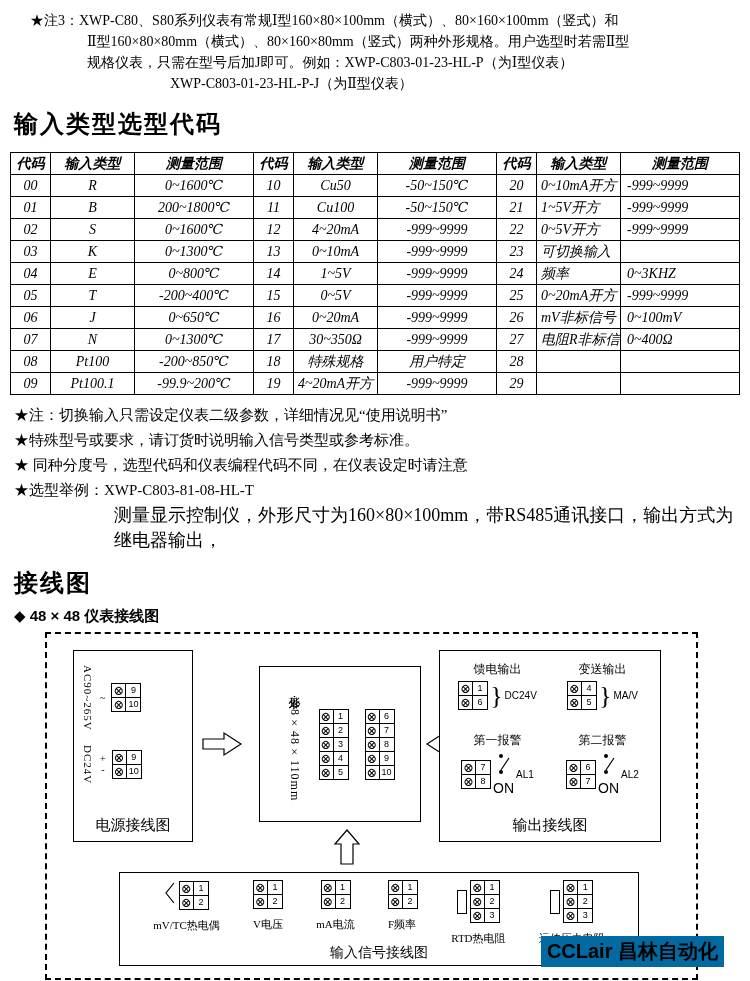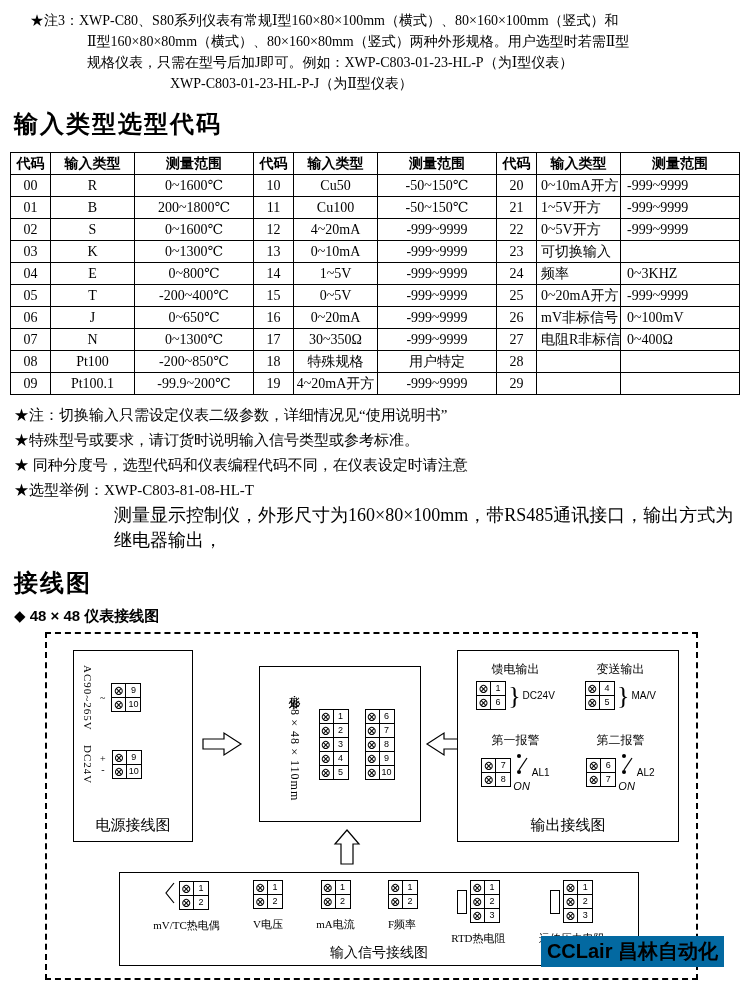--- a/index.html
+++ b/index.html
@@ -11,37 +11,37 @@
   
   .note3 { padding:10px 18px 0 30px; font-size:14px; line-height:21px; }
   .note3 .cont  { padding-left:57px; }
   .note3 .cont2 { padding-left:140px; }
   
   h1 { font-family:"Liberation Sans","DejaVu Sans",sans-serif; font-weight:bold;
        font-size:24px; margin:14px 0 0 14px; letter-spacing:2px; }
   .subtitle { margin:8px 0 0 14px; font-size:15px; font-weight:bold;
               font-family:"Liberation Sans","DejaVu Sans",sans-serif; }
   
-  table { border-collapse:collapse; margin:12px 0 0 10px; table-layout:fixed; width:730px; }
+  table { border-collapse:collapse; margin:12px 0 0 10px; table-layout:fixed; width:730px;font-style:italic; }
   th,td { border:1px solid #000; height:21px; padding:0; font-size:14px;
           text-align:center; overflow:hidden; white-space:nowrap; }
   th { font-weight:bold; }
   td:nth-child(8) { text-align:left; padding-left:4px; }
   td:nth-child(9) { text-align:left; padding-left:6px; }
   
   .notes { margin:8px 0 0 14px; font-size:15px; line-height:25px; }
   .desc  { padding-left:100px; font-size:18px; line-height:25px; }
   
   .diagram { position:relative; margin:6px 0 0 45px; width:653px; height:348px;
              border:2px dashed #000; box-sizing:border-box; }
   .wbox { position:absolute; border:1px solid #000; box-sizing:border-box; background:#fff; }
   .pwr-box    { left:26px;  top:16px;  width:120px; height:192px; }
   .center-box { left:212px; top:32px;  width:162px; height:156px;
                 display:flex; align-items:center; justify-content:center; gap:16px; }
-  .out-box    { left:410px; top:16px;  width:222px; height:192px; padding:10px 8px 0 8px; }
+  .out-box    { left:392px; top:16px;  width:222px; height:192px; padding:10px 8px 0 8px; }
   .in-box     { left:72px;  top:238px; width:520px; height:94px; }
   .box-caption { position:absolute; bottom:6px; left:0; width:100%; text-align:center; font-size:15px; }
   
   .term { display:inline-flex; }
   .tc { width:15px; height:15px; border:1px solid #000; box-sizing:border-box;
         display:flex; align-items:center; justify-content:center; background:#fff; }
   .tc.screw { font-size:13px; line-height:1; }
   .tc.num   { font-size:9px; line-height:1; font-family:"Liberation Sans",sans-serif; }
   .term .tc + .tc { border-left:none; }
   .tcol { display:flex; flex-direction:column; }
@@ -52,21 +52,21 @@
   .polcol  { display:flex; flex-direction:column; font-size:10px; line-height:11px; text-align:center; }
   
   .vlabel2 { writing-mode:vertical-rl; text-orientation:mixed; font-size:12px; letter-spacing:1px; }
   
   .out-grid { display:grid; grid-template-columns:1fr 1fr; row-gap:22px; column-gap:6px; }
   .og-title { font-size:12px; text-align:center; margin-bottom:3px; }
   .og-body  { display:flex; align-items:center; justify-content:center; gap:2px; }
   .brace    { font-size:26px; line-height:1; font-weight:normal; }
   .og-label { font-size:10px; font-family:"Liberation Sans",sans-serif; }
   .sw-wrap  { display:flex; flex-direction:column; align-items:center; }
-  .on-label { font-size:11px; font-family:"Liberation Sans",sans-serif;font-style:italic; }
+  .on-label { font-size:14px; font-family:"Liberation Sans",sans-serif; }
   
   .in-groups { display:flex; justify-content:space-evenly; align-items:flex-start; padding-top:7px; }
   .ig-body   { display:flex; align-items:center; justify-content:center; gap:3px; }
   .ig-caption{ font-size:11px; margin-top:8px; }
   .in-caption{ position:absolute; bottom:3px; left:0; width:100%; text-align:center; font-size:14px; }
   .res-icon  { width:8px; height:22px; border:1px solid #000; }
   
   .arrow { position:absolute; }
   #arrow-right { left:154px; top:96px; }
   #arrow-left  { left:378px; top:96px; }

